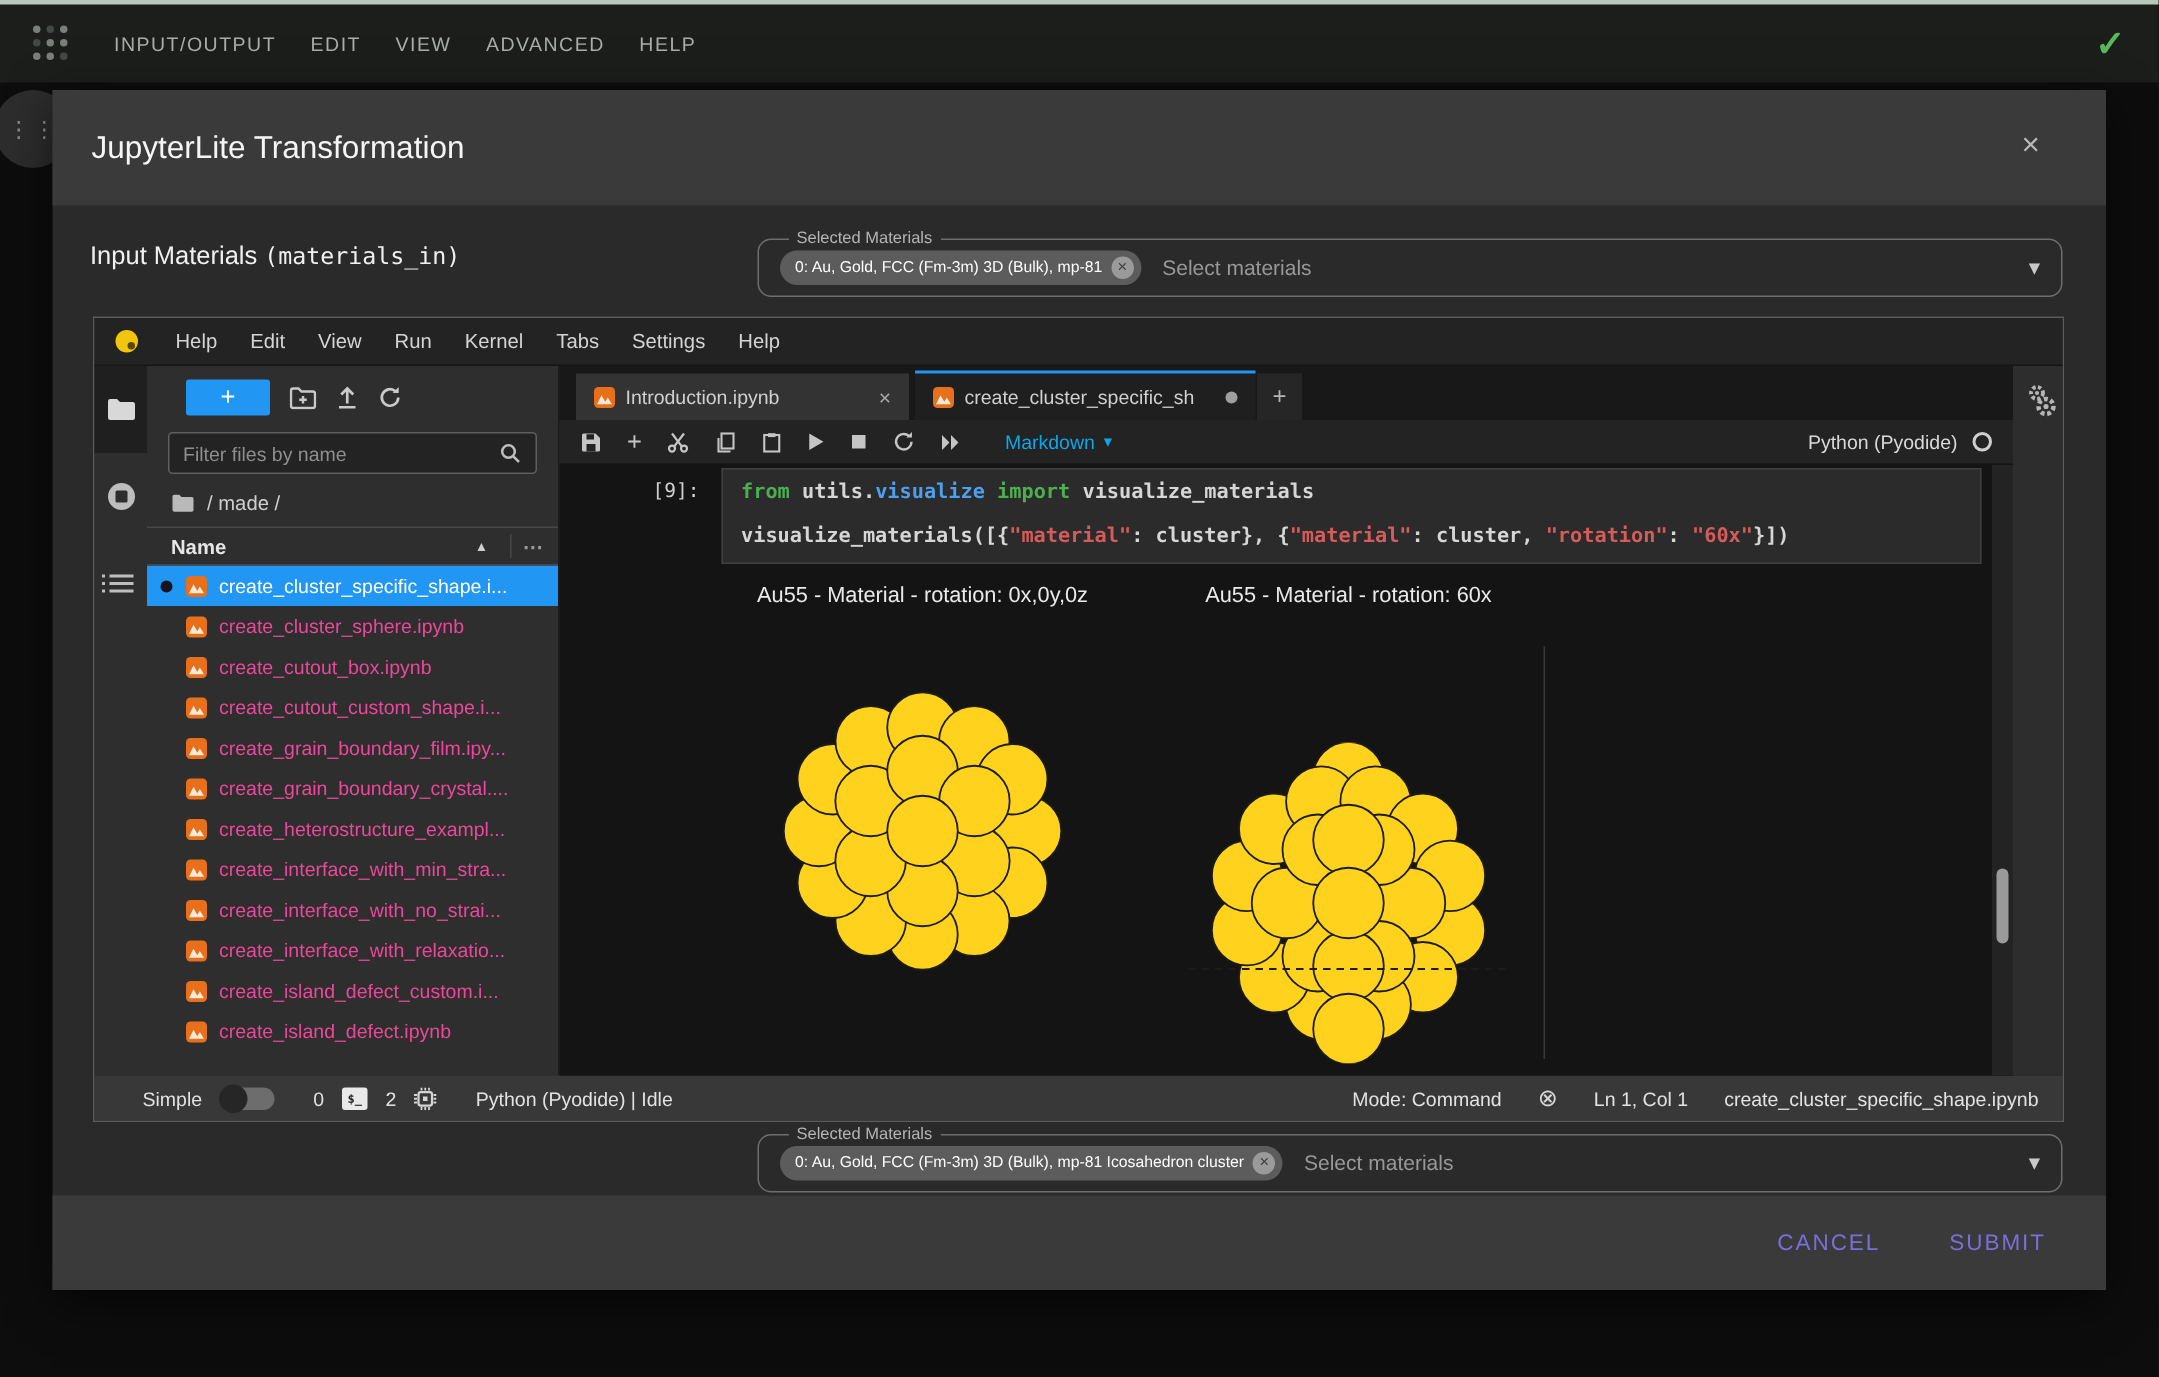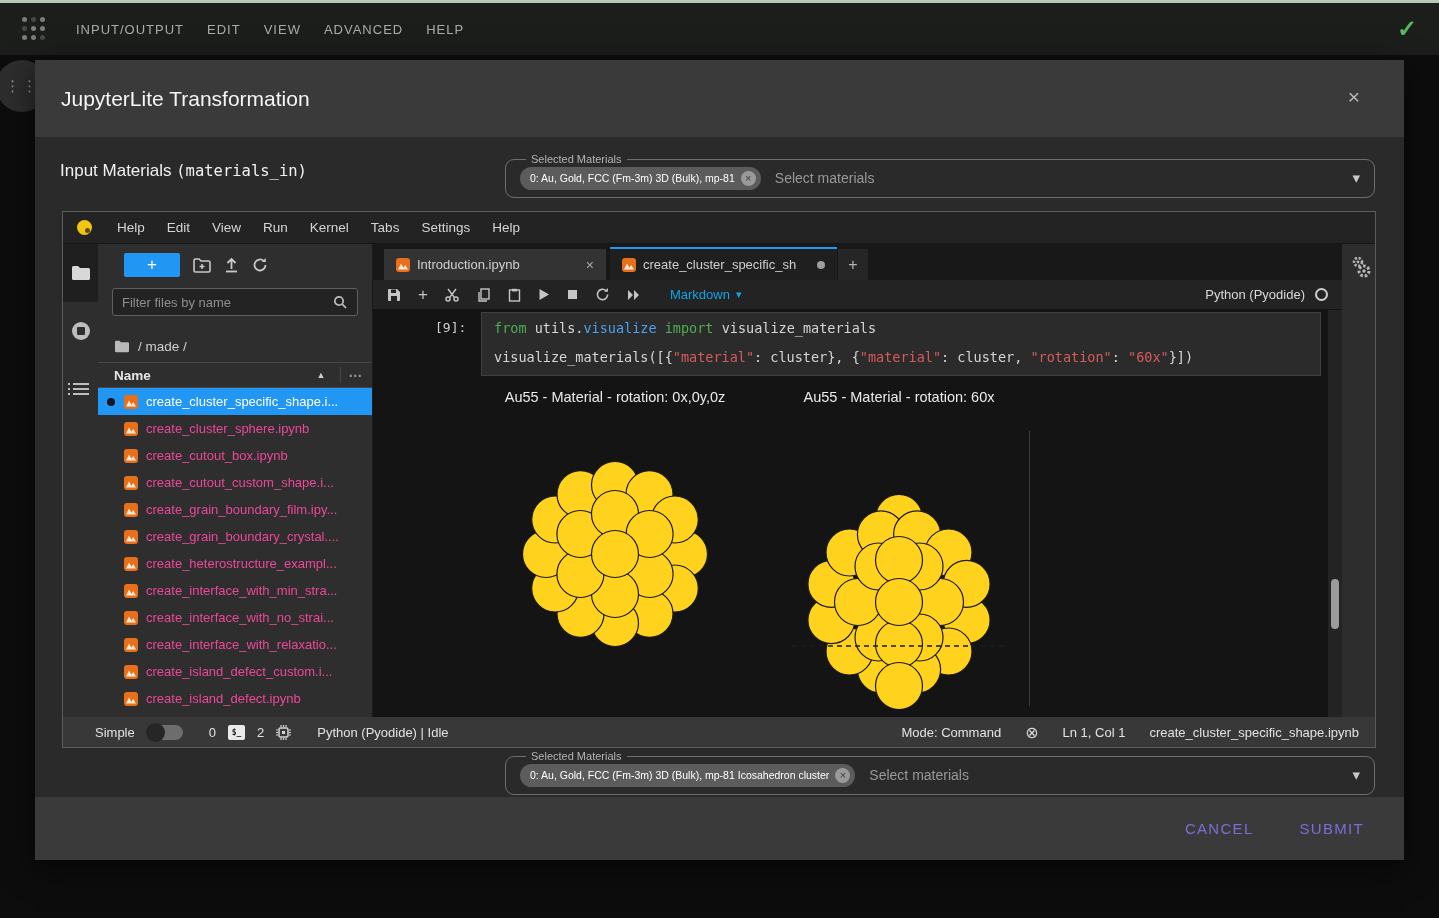--- a/index.html
+++ b/index.html
@@ -71,21 +71,21 @@
   .toc-icon { display:flex; flex-direction:column; gap:3px; }
   .toc-icon i { display:block; width:16px; height:2px; background:#bdbdbd; position:relative; }
   .toc-icon i::before { content:""; position:absolute; left:-5px; top:0; width:2px; height:2px; background:#bdbdbd; }
 
   .jp-files { width:275px; background:#2e2e2e; border-right:1px solid #1a1a1a; flex:none;
               display:flex; flex-direction:column; font-size:13px; }
   .fb-toolbar { height:42px; display:flex; align-items:center; gap:13px; padding:0 14px 0 26px; flex:none; }
   .fb-new { width:56px; height:24px; background:#2196f3; border:none; border-radius:2px;
             color:#fff; font-size:17px; line-height:20px; cursor:pointer; }
   .fb-ic { color:#c9c9c9; display:flex; cursor:pointer; }
-  .fb-filter { margin:2px 14px 19px 14px; height:28px; border:1px solid #5f5f5f; border-radius:3px;
+  .fb-filter { margin:2px 14px 8px 14px; height:28px; border:1px solid #5f5f5f; border-radius:3px;
                background:#232323; display:flex; align-items:center; padding:0 9px; gap:6px; }
   .fb-filter span { color:#8e8e8e; font-size:13px; flex:1; }
   .fb-crumb { display:flex; align-items:center; gap:8px; color:#cfcfcf; padding:4px 14px 8px 16px; font-size:13.5px;}
   .fb-head { display:flex; align-items:center; color:#e6e6e6; font-weight:bold;
              border-top:1px solid #474747; border-bottom:1px solid #474747;
              padding:4px 10px 4px 16px; font-size:13.5px; }
   .fb-head .sort { margin-left:auto; font-size:9px; color:#cfcfcf; }
   .fb-head .more { margin-left:14px; color:#9a9a9a; border-left:1px solid #474747; padding-left:8px;}
   .file-rows { flex:1; overflow:hidden; }
   .file-row { height:27px; display:flex; align-items:center; gap:8px; padding:0 6px 0 26px;
@@ -111,21 +111,21 @@
                 display:flex; align-items:center; gap:17px; padding:0 14px; }
   .tb-ic { color:#c5c5c5; display:flex; align-items:center; cursor:pointer; font-size:13px; }
   .tb-celltype { color:#0ea5e9; font-size:13px; display:flex; gap:6px; align-items:center; cursor:pointer; margin-left:12px;}
   .tb-right { margin-left:auto; display:flex; align-items:center; gap:10px; color:#d9d9d9; font-size:13px; }
   .kernel-circle { width:13px; height:13px; border:2px solid #cfcfcf; border-radius:50%; }
 
   .nb-content { flex:1; background:#141414; position:relative; overflow:hidden; }
   .cell-prompt { position:absolute; left:62px; top:10px; color:#d0d0d0; font-size:13px; }
   .code-cell { position:absolute; left:108px; top:2px; width:840px; height:64px;
                background:#2b2b2b; border:1px solid #404040; padding:7px 12px; }
-  .code-line { font-size:13.5px; line-height:16px; white-space:pre; font-family:"DejaVu Sans Mono",monospace;}
+  .code-line { font-size:13.5px; line-height:16px; white-space:pre; font-family:"DejaVu Sans Mono",monospace;font-weight:bold;}
   .code-line + .code-line { margin-top:13px; }
   .tok-kw { color:#4caf50; } .tok-fn { color:#4d9fef; } .tok-str { color:#d65c5c; } .tok-pl { color:#d6d6d6; }
 
   .out-label { position:absolute; transform:translateX(-50%); color:#eaeaea; font-size:14.5px; white-space:nowrap; }
   .plot-divider { position:absolute; width:1px; background:#3a3a3a; }
   .nb-vscroll { position:absolute; right:0; top:0; bottom:0; width:14px; background:#232323; }
   .nb-vthumb { position:absolute; left:3px; width:8px; border-radius:4px; background:#9a9a9a; }
 
   .jp-gutter { flex:1; background:#2d2d2d; position:relative; }
   .gear-wrap { position:absolute; left:8px; top:12px; cursor:pointer; }

